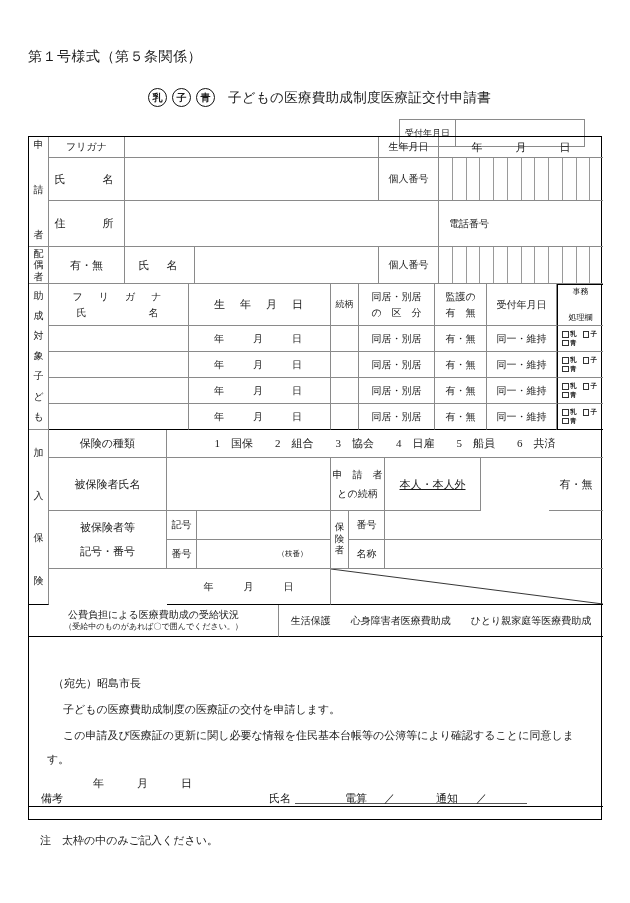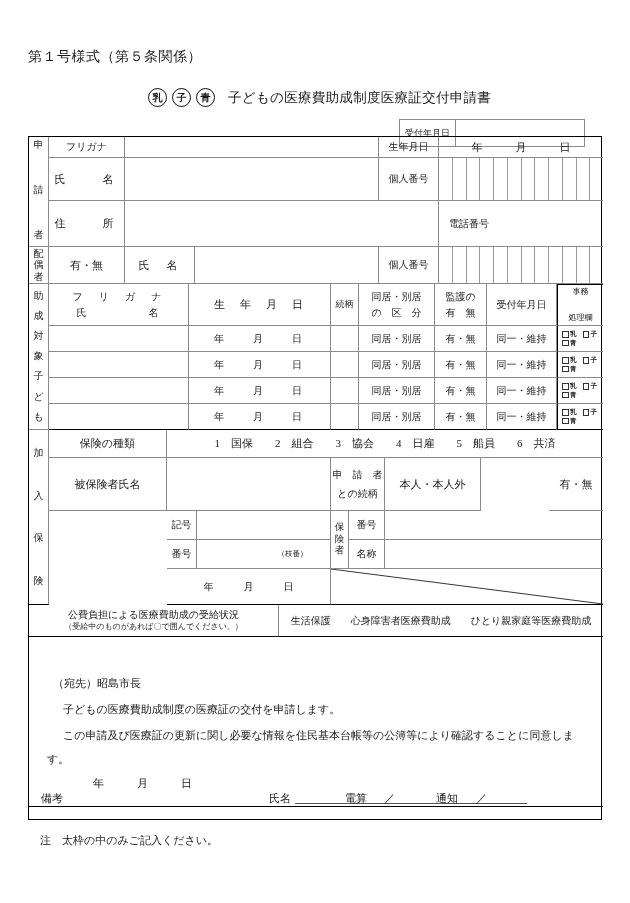--- a/index.html
+++ b/index.html
@@ -357,27 +357,31 @@
     </div>
 
     <div class="cell br bb c f11" style="left:20px;top:321px;width:118px;height:53px;">
       <span>被保険者氏名</span>
     </div>
     <div class="cell br bb" style="left:138px;top:321px;width:164px;height:53px;"></div>
     <div class="cell br bb vstack f10" style="left:302px;top:321px;width:54px;height:53px;line-height:1.9;">
       <span>申　請　者</span>
       <span>との続柄</span>
     </div>
-    <div class="cell br bb c f11" style="left:356px;top:321px;width:96px;height:53px;">
+    <div class="cell br bb c f11" style="left:356px;top:321px;width:96px;height:53px;text-decoration:underline;">
       <span>本人・本人外</span>
     </div>
     <div class="cell bb c f11" style="left:520px;top:321px;width:54px;height:53px;">
       <span>有・無</span>
     </div>
 
+    <div class="cell br bb vstack f11" style="left:20px;top:374px;width:118px;height:58px;line-height:2.1;">
+      <span>被保険者等</span>
+      <span>記号・番号</span>
+    </div>
     <div class="cell br bb c f10" style="left:138px;top:374px;width:30px;height:29px;">
       <span>記号</span>
     </div>
     <div class="cell br bb" style="left:168px;top:374px;width:134px;height:29px;"></div>
     <div class="cell br bb c f10" style="left:138px;top:403px;width:30px;height:29px;">
       <span>番号</span>
     </div>
     <div class="cell br bb c f75" style="left:168px;top:403px;width:134px;height:29px;padding-left:58px;">
       <span>（枝番）</span>
     </div>

